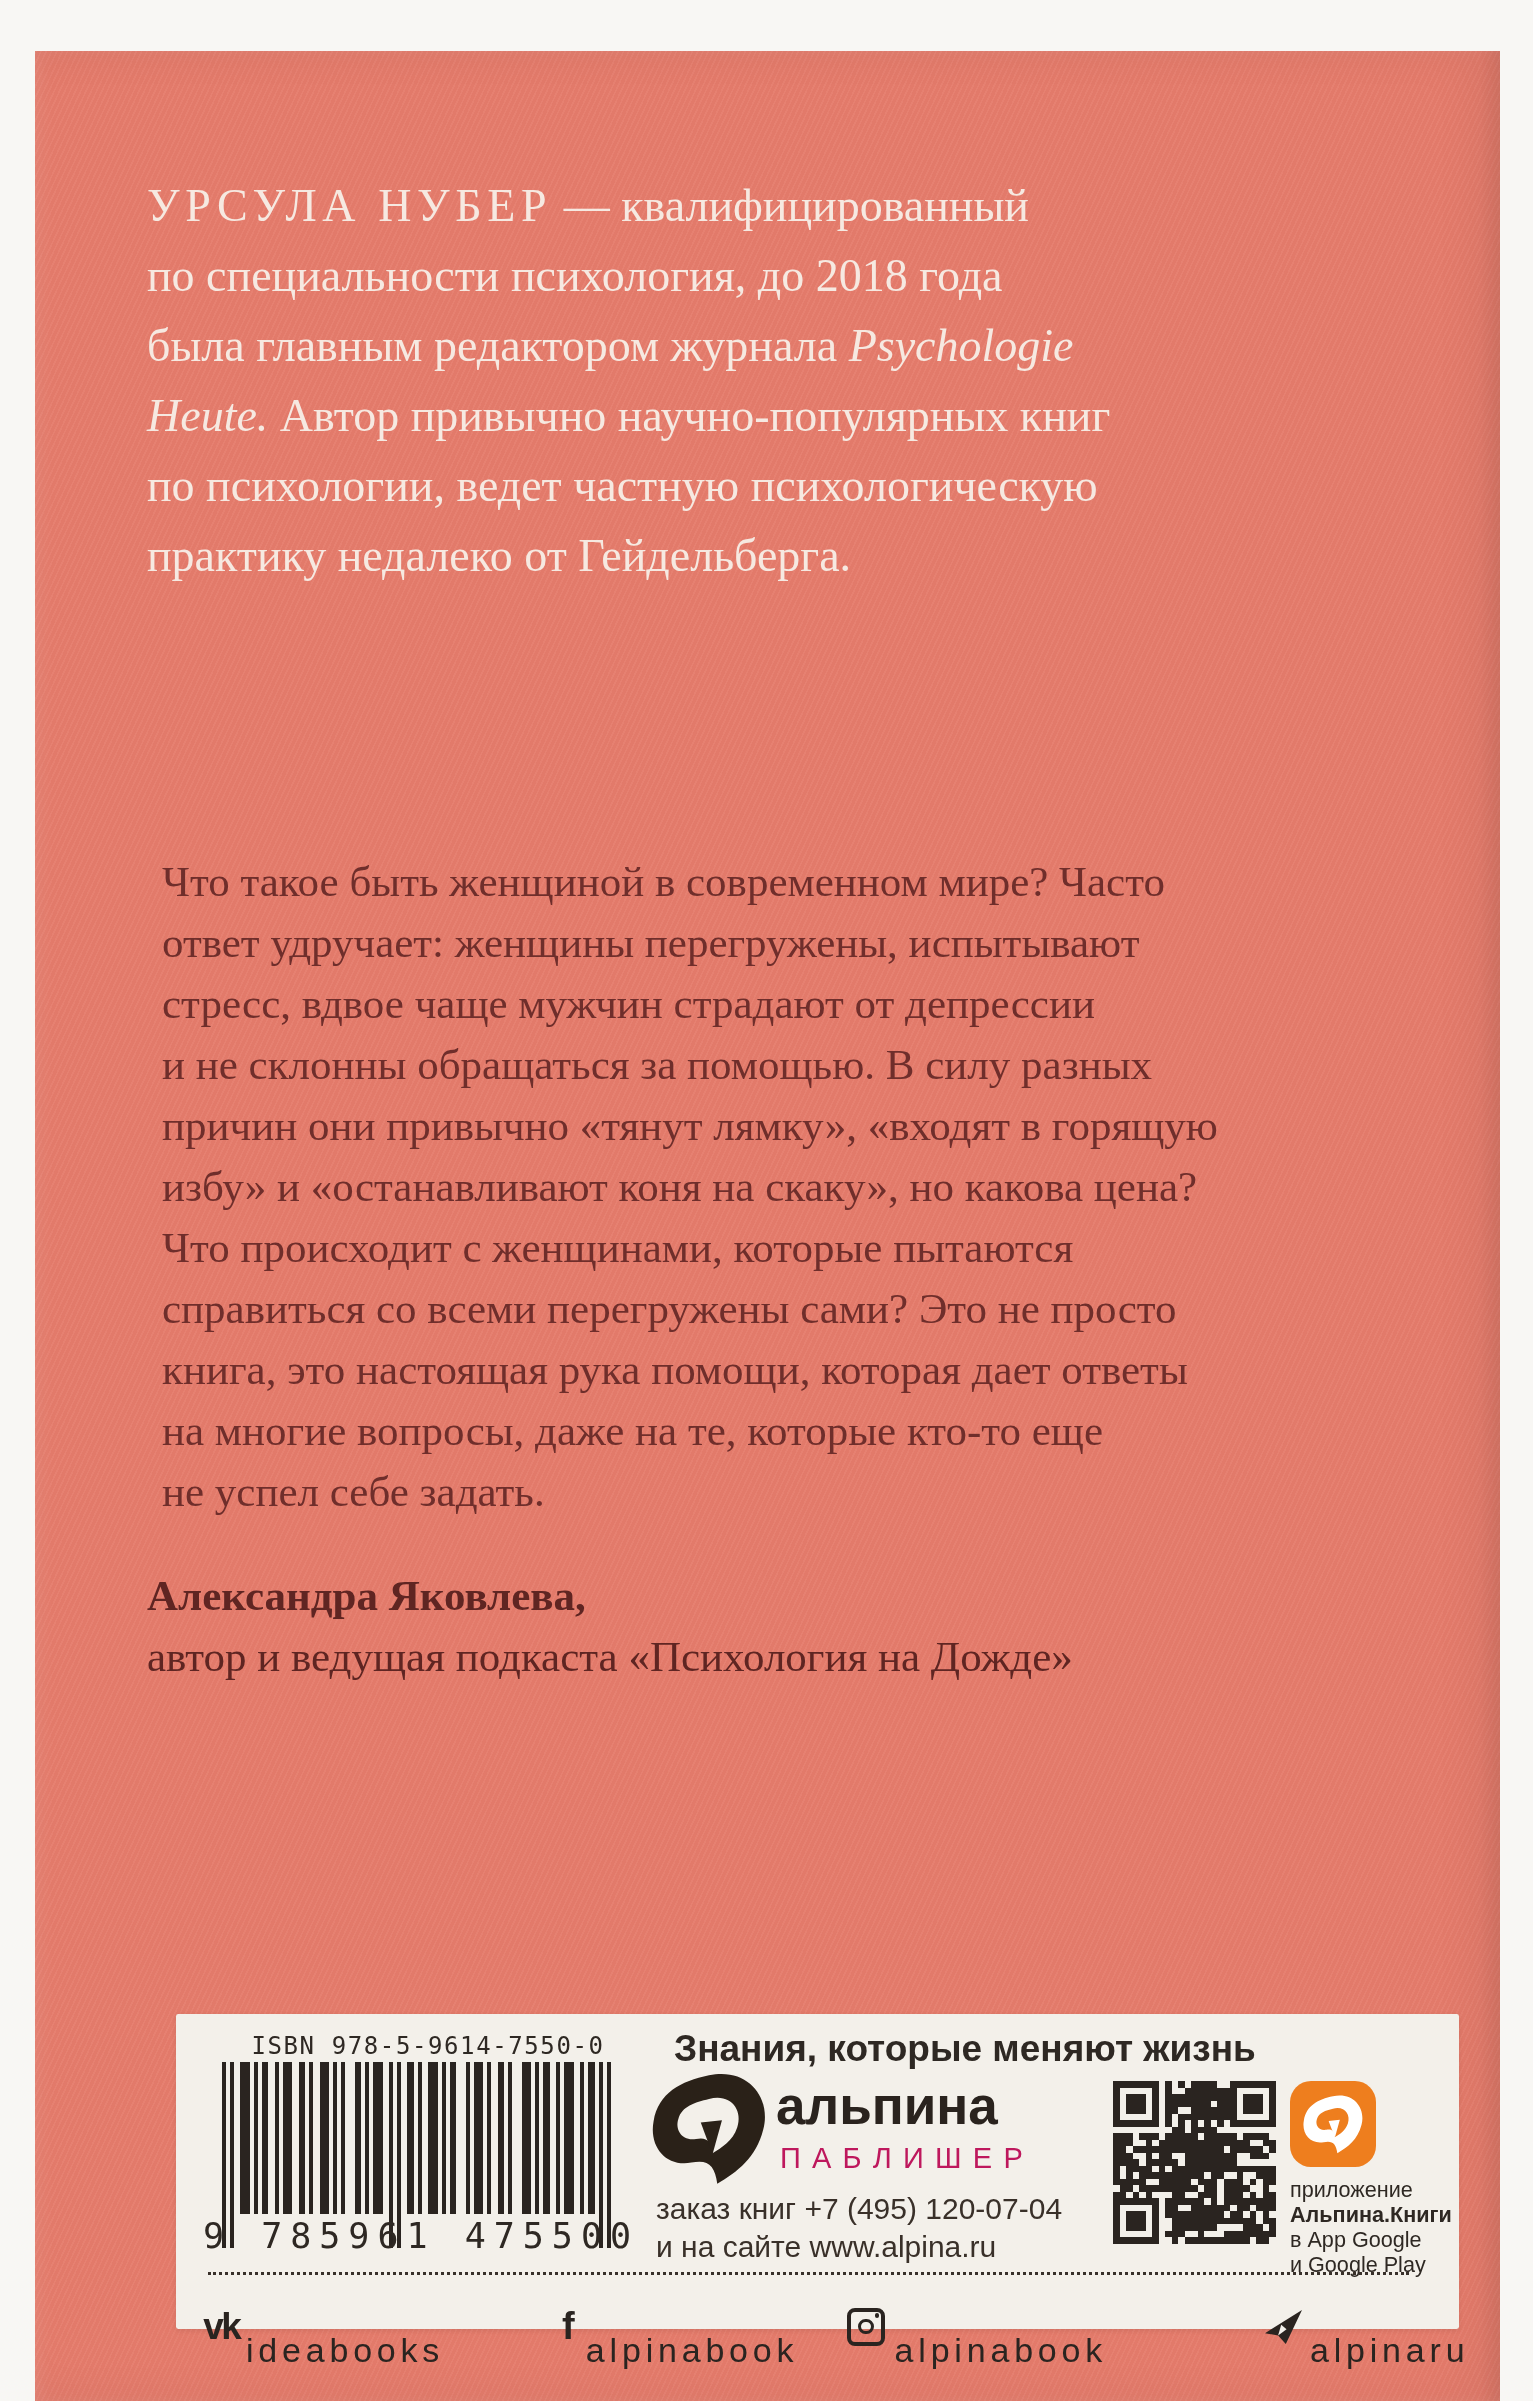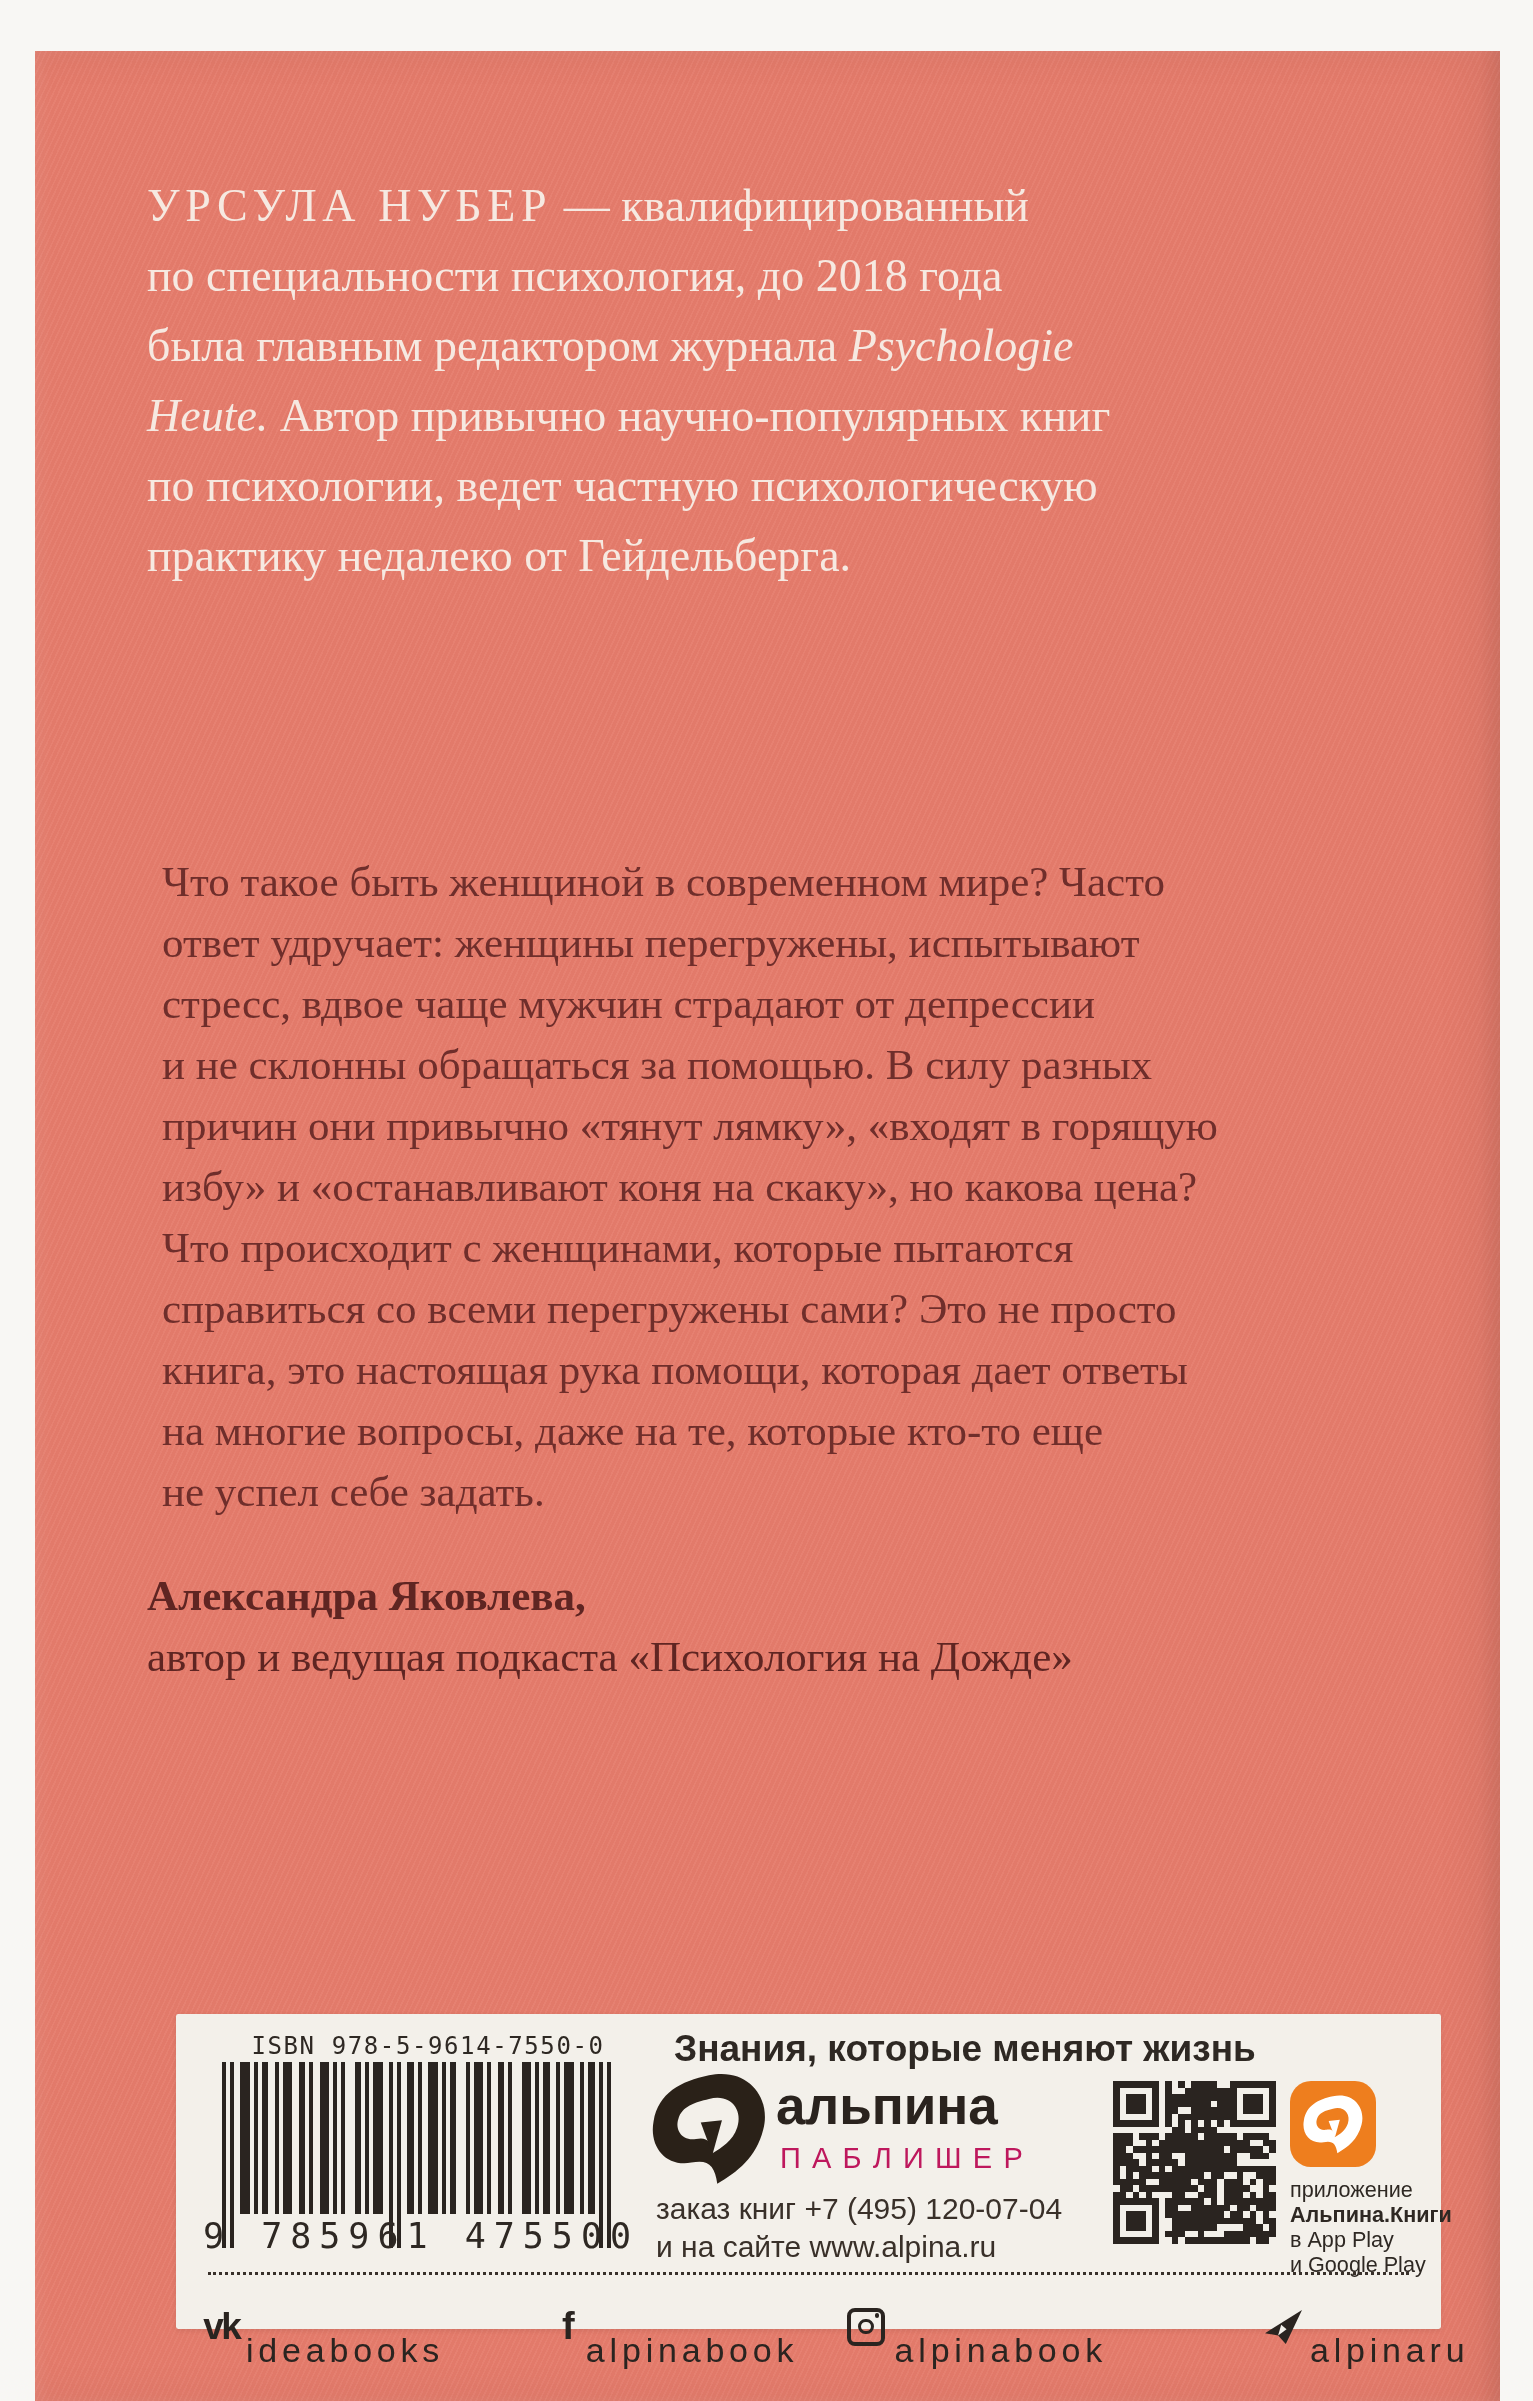--- a/index.html
+++ b/index.html
@@ -16,21 +16,21 @@
   .bio .name{letter-spacing:5.6px;}
   .bio .i{font-style:italic;}
   
   .blurb{position:absolute;left:127px;top:800px;width:1297px;color:#6f2e2b;font-size:43px;line-height:61px;}
   .blurb .line{white-space:nowrap;}
   .attr{position:absolute;left:112px;top:1479px;width:1297px;color:#5f2522;font-size:43px;line-height:61px;margin-top:35px;}
   .attr .who{font-weight:bold;}
   
   .label{position:absolute;left:141px;top:1963px;width:1265px;height:315px;background:#f3f0ea;
          border-radius:2.4px;font-family:"Liberation Sans","DejaVu Sans",sans-serif;color:#2e2823;
-         box-shadow:0 1.6px 4.8px rgba(0,0,0,0.08);}
+         box-shadow:0 1.6px 4.8px rgba(0,0,0,0.08);padding-left:18px;}
   .isbn{position:absolute;left:48px;top:17.6px;width:408px;text-align:center;
         font-family:"DejaVu Sans Mono","Liberation Mono",monospace;font-size:24px;letter-spacing:1.6px;white-space:nowrap;}
   .barcode{position:absolute;left:46px;top:48px;width:412px;height:186px;}
   .barcode .bar{display:inline-block;vertical-align:top;height:152px;background:#2a2420;}
   .barcode .bar.tall{height:186px;}
   .bdigits{position:absolute;left:27px;top:202px;width:448px;
         font-family:"DejaVu Sans Mono","Liberation Mono",monospace;font-size:35px;letter-spacing:8px;white-space:nowrap;}
   .tagline{position:absolute;left:498px;top:14.4px;font-size:37px;font-weight:bold;white-space:nowrap;}
   .pubrow{position:absolute;left:474px;top:59px;}
   .publogo{position:absolute;left:0;top:0;width:118px;height:112px;}
@@ -744,21 +744,21 @@
       <div class="appicon" id="appicon" style="background: rgb(238, 126, 30);">
         <svg viewBox="0 0 100 95">
           <path d="M50 2 C 84 -5 103 22 96 48 C 90 72 74 84 57 94 C 55 78 49 73 35 76 C 13 80 -1 62 3 41 C 7 17 26 7 50 2 Z" fill="#ffffff"></path>
           <path d="M50 22 C 68 17 79 31 74 46 C 70 58 61 63 53 68 C 52 58 48 54 39 56 C 27 58 21 48 24 39 C 27 28 38 25 50 22 Z" fill="#ee7e1e"></path>
           <path d="M43 42 L53 69 L61 40 Z" fill="#ffffff"></path>
         </svg>
       </div>
       <div class="appinfo">
         <div>приложение</div>
         <div class="b">Альпина.Книги</div>
-        <div>в App Play</div>
+        <div>в App Google</div>
         <div>и Google Play</div>
       </div>
 
       <div class="dots"></div>
 
       <div class="social">
         <div class="soc s-vk">
           <span class="vkglyph">vk</span>
           <span class="txt">ideabooks</span>
         </div>

